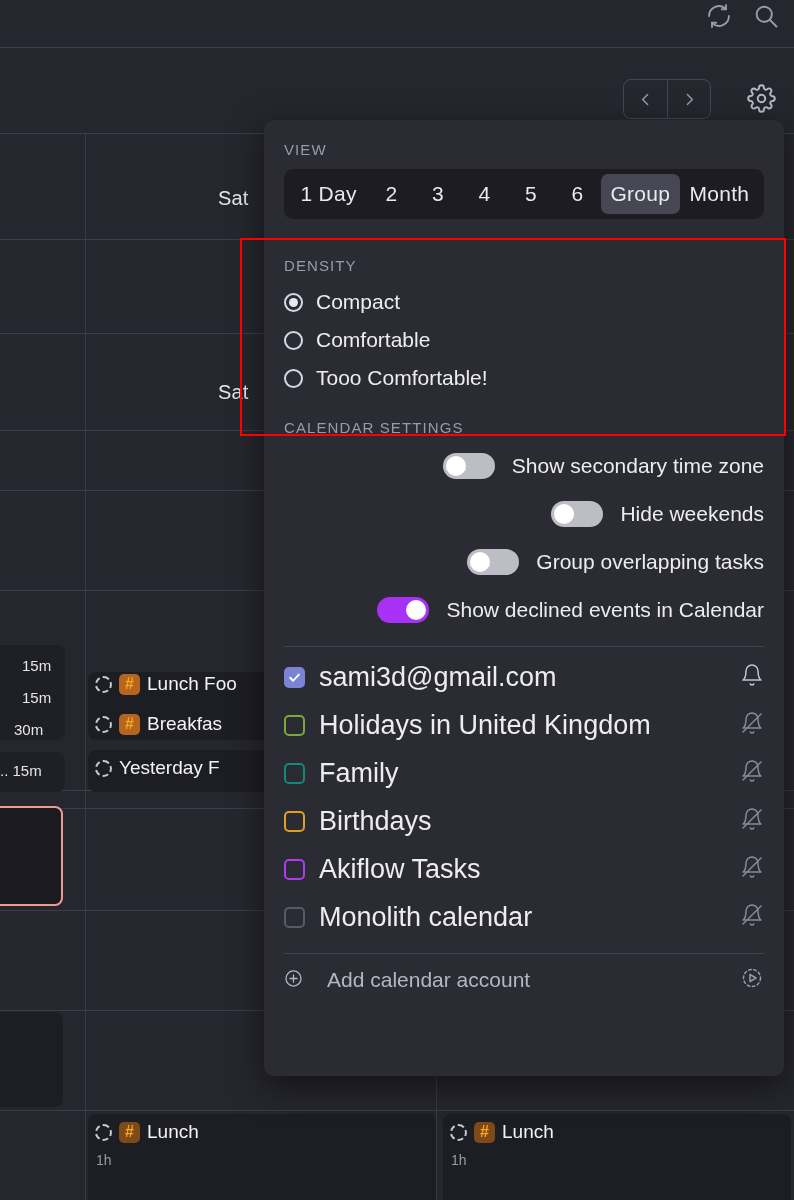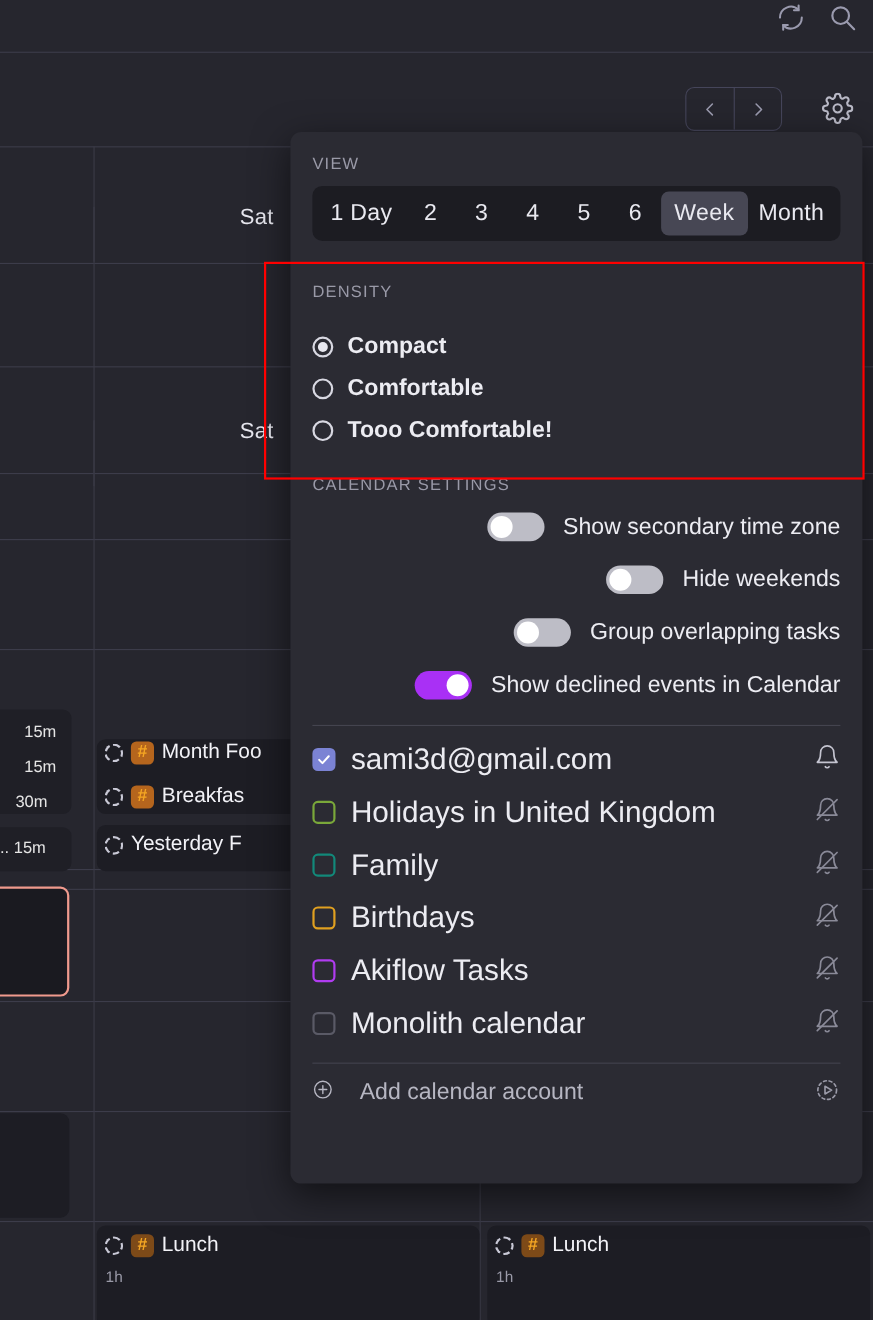--- a/index.html
+++ b/index.html
@@ -183,21 +183,21 @@
     <div class="minilabel" style="left:22px; top:689px;">15m</div>
     <div class="minilabel" style="left:14px; top:721px;">30m</div>
     <div class="minilabel" style="left:0px; top:762px;"><span>..</span> <span>15m</span></div>
 
     <div class="evtbox" style="left:88px; top:672px; width:350px; height:68px;"></div>
     <div class="evtbox" style="left:88px; top:750px; width:350px; height:42px;"></div>
 
     <div class="evtrow" style="left:95px; top:673px;">
       <span class="circ"></span>
       <span class="hashbadge">#</span>
-      <span class="evttitle">Month Foo</span>
+      <span class="evttitle">Lunch Foo</span>
     </div>
     <div class="evtrow" style="left:95px; top:713px;">
       <span class="circ"></span>
       <span class="hashbadge">#</span>
       <span class="evttitle">Breakfas</span>
     </div>
     <div class="evtrow" style="left:95px; top:757px;">
       <span class="circ"></span>
       <span class="evttitle">Yesterday F</span>
     </div>
@@ -261,28 +261,28 @@
 
     <div style="padding-top:21px;">
       <div class="sec-label">VIEW</div>
       <div class="segwrap">
         <div class="seg wide">1 Day</div>
         <div class="seg">2</div>
         <div class="seg">3</div>
         <div class="seg">4</div>
         <div class="seg">5</div>
         <div class="seg">6</div>
-        <div class="seg wide active">Week</div>
+        <div class="seg wide active">Group</div>
         <div class="seg wide">Month</div>
       </div>
     </div>
 
     <div style="margin-top:38px;">
       <div class="sec-label">DENSITY</div>
-      <div style="margin-top:22px;font-weight:bold;">
+      <div style="margin-top:9px;">
         <div class="radiorow">
           <span class="radio on"></span>
           <span class="radiolabel">Compact</span>
         </div>
         <div class="radiorow">
           <span class="radio"></span>
           <span class="radiolabel">Comfortable</span>
         </div>
         <div class="radiorow">
           <span class="radio"></span>

